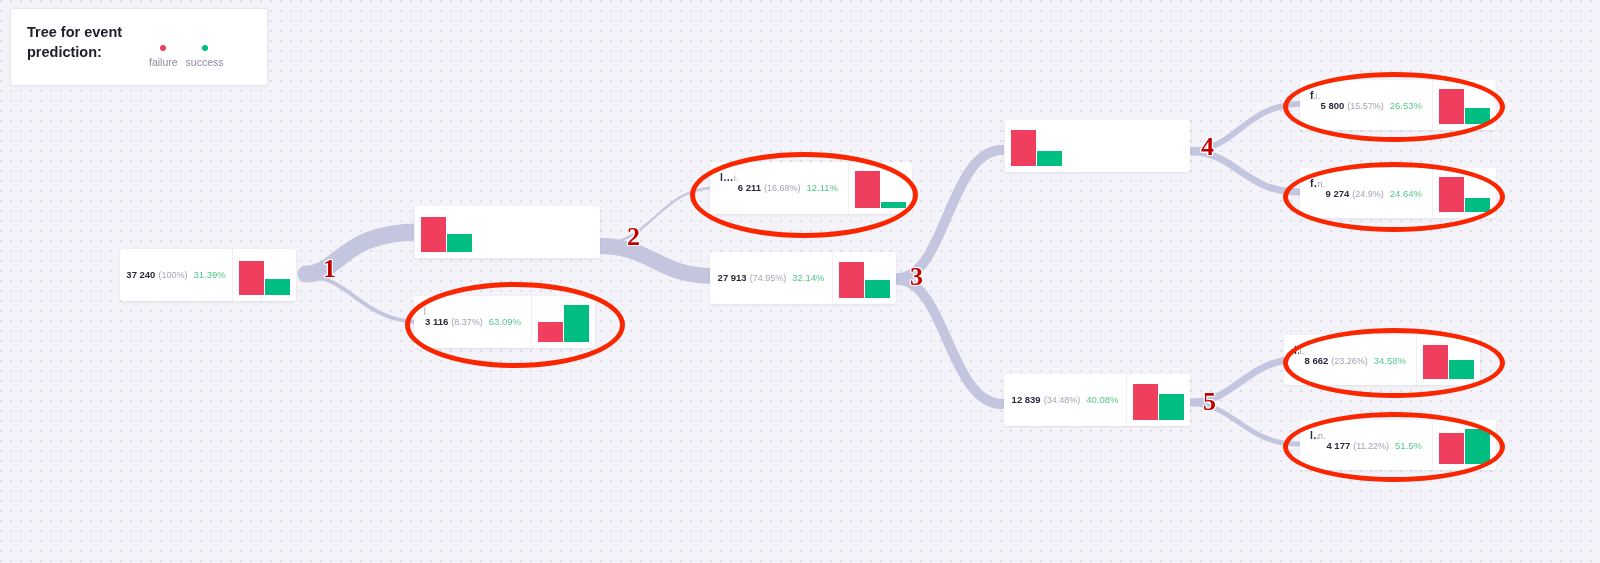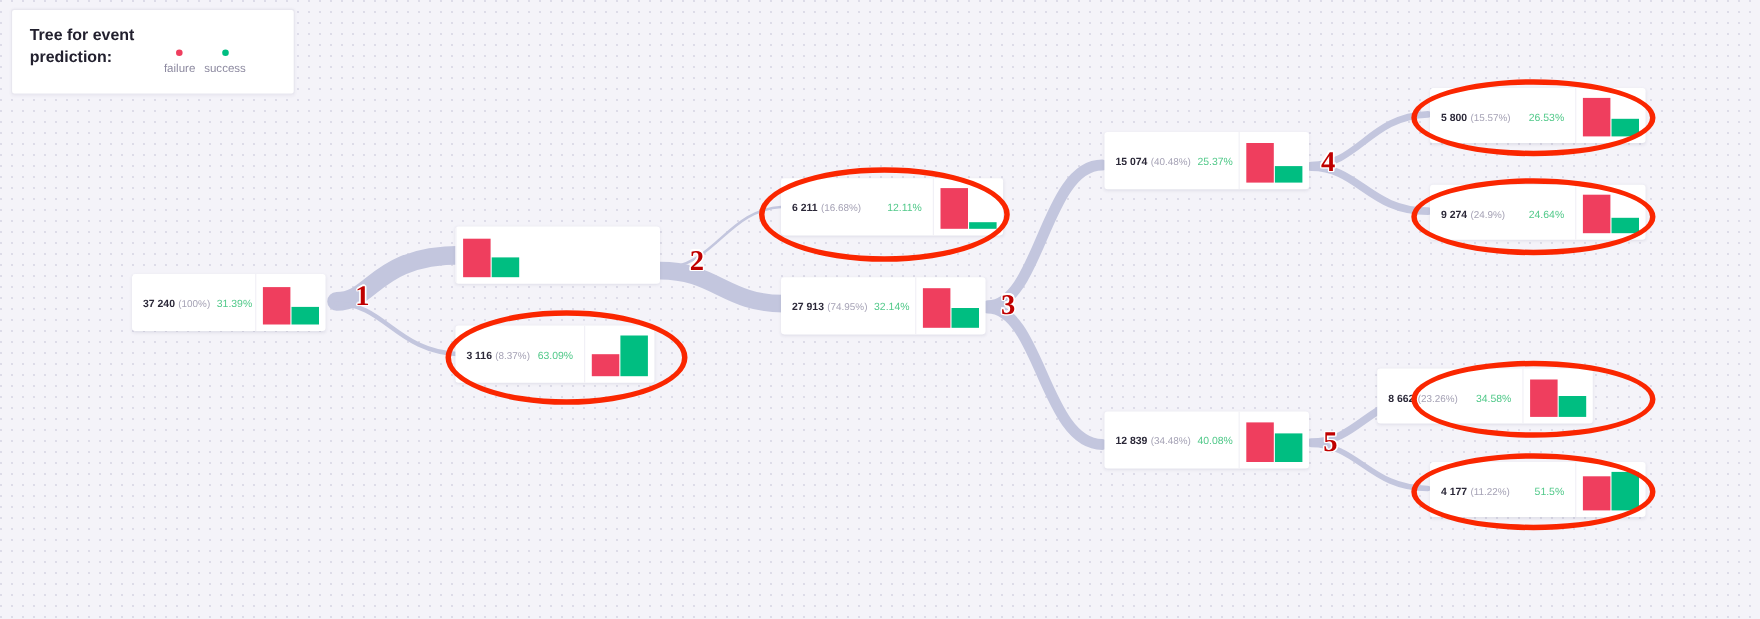--- a/index.html
+++ b/index.html
@@ -75,22 +75,22 @@
     border-radius: 3px;
     box-shadow: 0 1px 3px rgba(60,55,100,0.10);
     display: flex;
     overflow: hidden;
   }
   .node-body {
     flex: 1 1 auto;
     padding: 9px 10px 20px 10px;
     min-width: 0;
     display: flex;
-    flex-direction: column;
-    justify-content: flex-start;
+    flex-direction: row;
+    justify-content: center;
   }
   .node-title {
     font-size: 10.5px;
     font-weight: 700;
     color: #2b2838;
     white-space: nowrap;
     overflow: hidden;
     text-overflow: ellipsis;
     line-height: 1.25;
   }
@@ -264,28 +264,20 @@
       <span class="node-rate">32.14%</span>
     </div>
   </div>
   <div class="node-chart">
     <div class="bar bar-fail" style="height:90%"></div>
     <div class="bar bar-succ" style="height:46%"></div>
   </div>
 </div>
 
 <div class="tree-node" style="left:1004px; top:120px; width:186px; height:52px;">
-  <div class="node-body">
-    <div class="node-title">product_view count in...</div>
-    <div class="node-cond">&lt;= 0.5</div>
-    <div class="node-stats">
-      <span><span class="node-count">15 074</span><span class="node-share">(40.48%)</span></span>
-      <span class="node-rate">25.37%</span>
-    </div>
-  </div>
   <div class="node-chart">
     <div class="bar bar-fail" style="height:90%"></div>
     <div class="bar bar-succ" style="height:38%"></div>
   </div>
 </div>
 
 <div class="tree-node" style="left:1004px; top:374px; width:186px; height:52px;">
   <div class="node-body">
     <div class="node-title">product_view count in...</div>
     <div class="node-cond">&gt; 0.5</div>
@@ -323,21 +315,21 @@
       <span><span class="node-count">9 274</span><span class="node-share">(24.9%)</span></span>
       <span class="node-rate">24.64%</span>
     </div>
   </div>
   <div class="node-chart">
     <div class="bar bar-fail" style="height:92%"></div>
     <div class="bar bar-succ" style="height:38%"></div>
   </div>
 </div>
 
-<div class="tree-node" style="left:1252px; top:335px; width:196px; height:50px;">
+<div class="tree-node" style="left:1284px; top:335px; width:196px; height:50px;">
   <div class="node-body">
     <div class="node-title">last product_view bro...</div>
     <div class="node-cond">in {Chrome, &lt;n/a&gt;, Firefox}</div>
     <div class="node-stats">
       <span><span class="node-count">8 662</span><span class="node-share">(23.26%)</span></span>
       <span class="node-rate">34.58%</span>
     </div>
   </div>
   <div class="node-chart">
     <div class="bar bar-fail" style="height:90%"></div>

